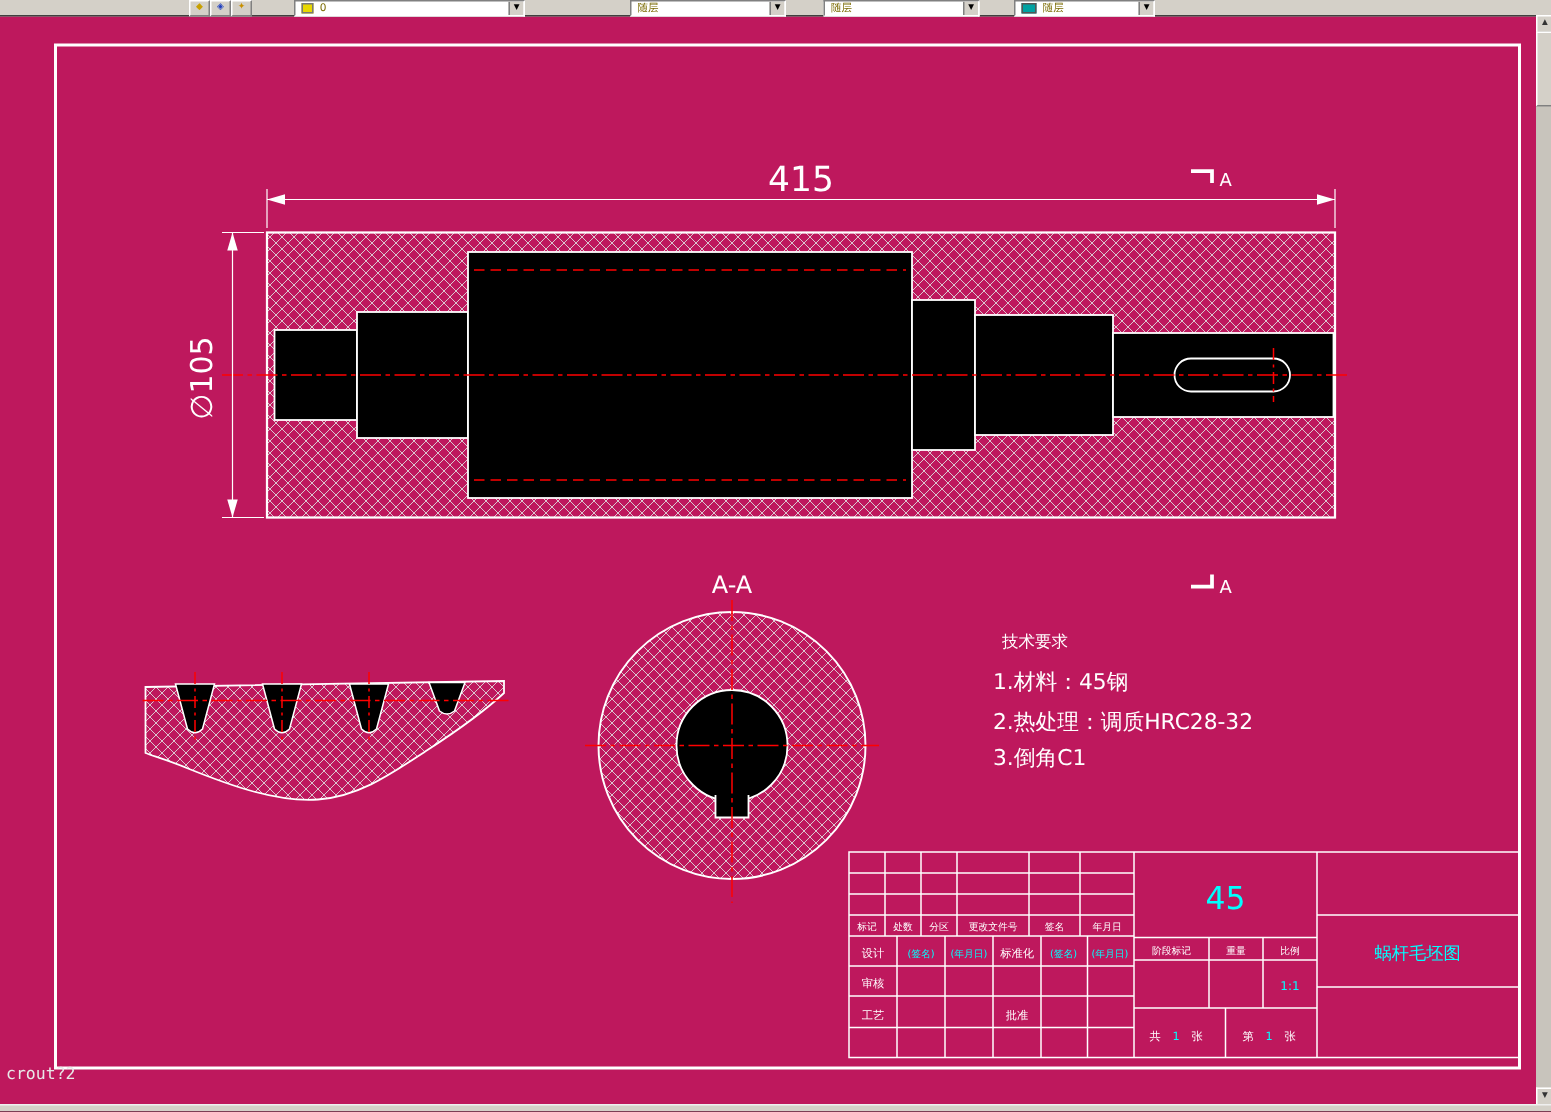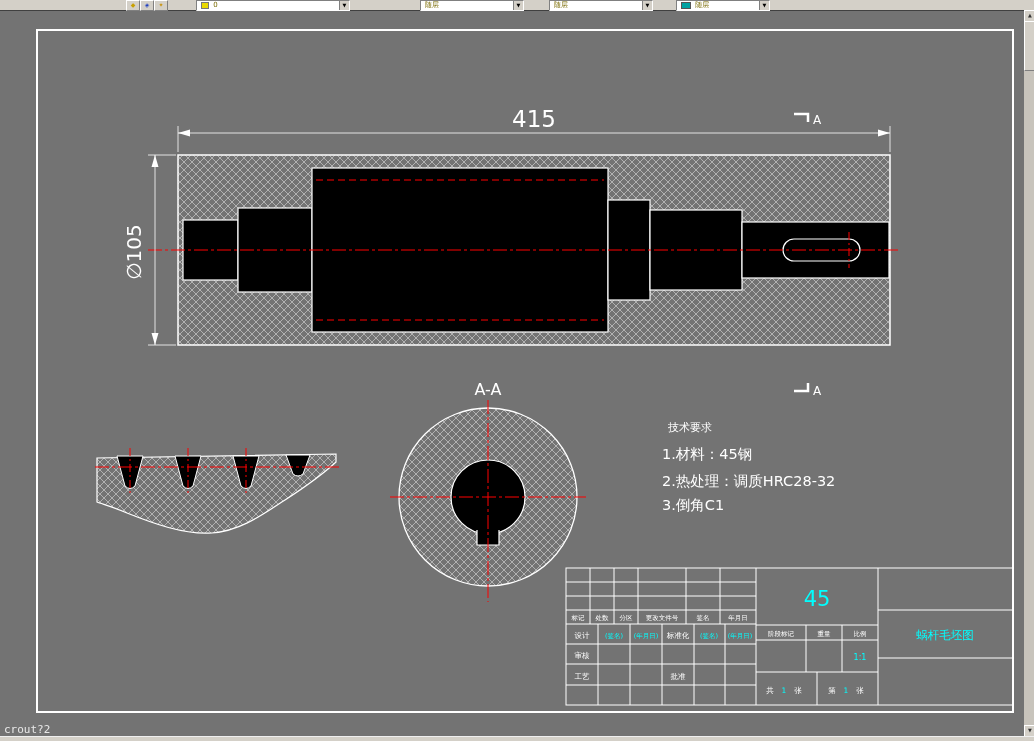--- a/index.html
+++ b/index.html
@@ -7,24 +7,24 @@
     width:1034px;height:741px;position:relative;overflow:hidden;
     background:#000;font-family:"DejaVu Sans","Liberation Sans",sans-serif;
   }
   
   .toolbar{position:absolute;top:0;left:0;width:1034px;height:10px;background:#d4d0c8;border-bottom:1px solid #404040;z-index:5;}
   .tool-btn{position:absolute;top:0;width:12px;height:9px;background:#d4d0c8;border:1px solid #fff;border-right-color:#808080;border-bottom-color:#808080;font-size:6px;line-height:8px;text-align:center;overflow:hidden;}
   .combo{position:absolute;top:0;height:9px;background:#fff;border:1px solid;border-color:#808080 #fff #fff #808080;font-size:7px;line-height:8px;color:#7a6a00;padding-left:4px;overflow:hidden;white-space:nowrap;}
   .combo .arrow{position:absolute;right:0;top:0;width:9px;height:9px;background:#d4d0c8;border-left:1px solid #808080;font-size:5px;line-height:8px;text-align:center;color:#000;}
   .swatch{display:inline-block;width:8px;height:5px;background:#00a2a2;margin-right:2px;vertical-align:middle;border:1px solid #555;}
   
-  .canvas{position:absolute;top:10px;left:0;width:1024px;height:727px;background:#737373;}
+  .canvas{position:absolute;top:10px;left:0;width:1024px;height:727px;background:#be185d;}
   .canvas svg{display:block;}
   svg text{font-family:"DejaVu Sans","Liberation Sans",sans-serif;}
-  .cmdline{position:absolute;left:4px;bottom:1px;color:#e8e8e8;font-size:11px;font-family:"DejaVu Sans Mono","Liberation Mono",monospace;z-index:4;}
+  .cmdline{position:absolute;left:4px;bottom:15px;color:#e8e8e8;font-size:11px;font-family:"DejaVu Sans Mono","Liberation Mono",monospace;z-index:4;}
   
   .scrollbar{position:absolute;top:10px;right:0;width:10px;height:727px;background:#c8c4bc;z-index:5;}
   .sb-btn{position:absolute;left:0;width:10px;height:10px;background:#d4d0c8;border:1px solid #fff;border-right-color:#808080;border-bottom-color:#808080;font-size:5px;line-height:9px;text-align:center;color:#333;}
   .sb-up{top:0;} .sb-down{bottom:0;}
   .sb-thumb{position:absolute;left:0;top:11px;width:10px;height:48px;background:#d4d0c8;border:1px solid #fff;border-right-color:#808080;border-bottom-color:#808080;}
   
   .statusbar{position:absolute;left:0;bottom:0;width:1034px;height:4px;background:#d4d0c8;border-top:1px solid #efefef;z-index:6;}
 </style>
 </head>
 <body>

